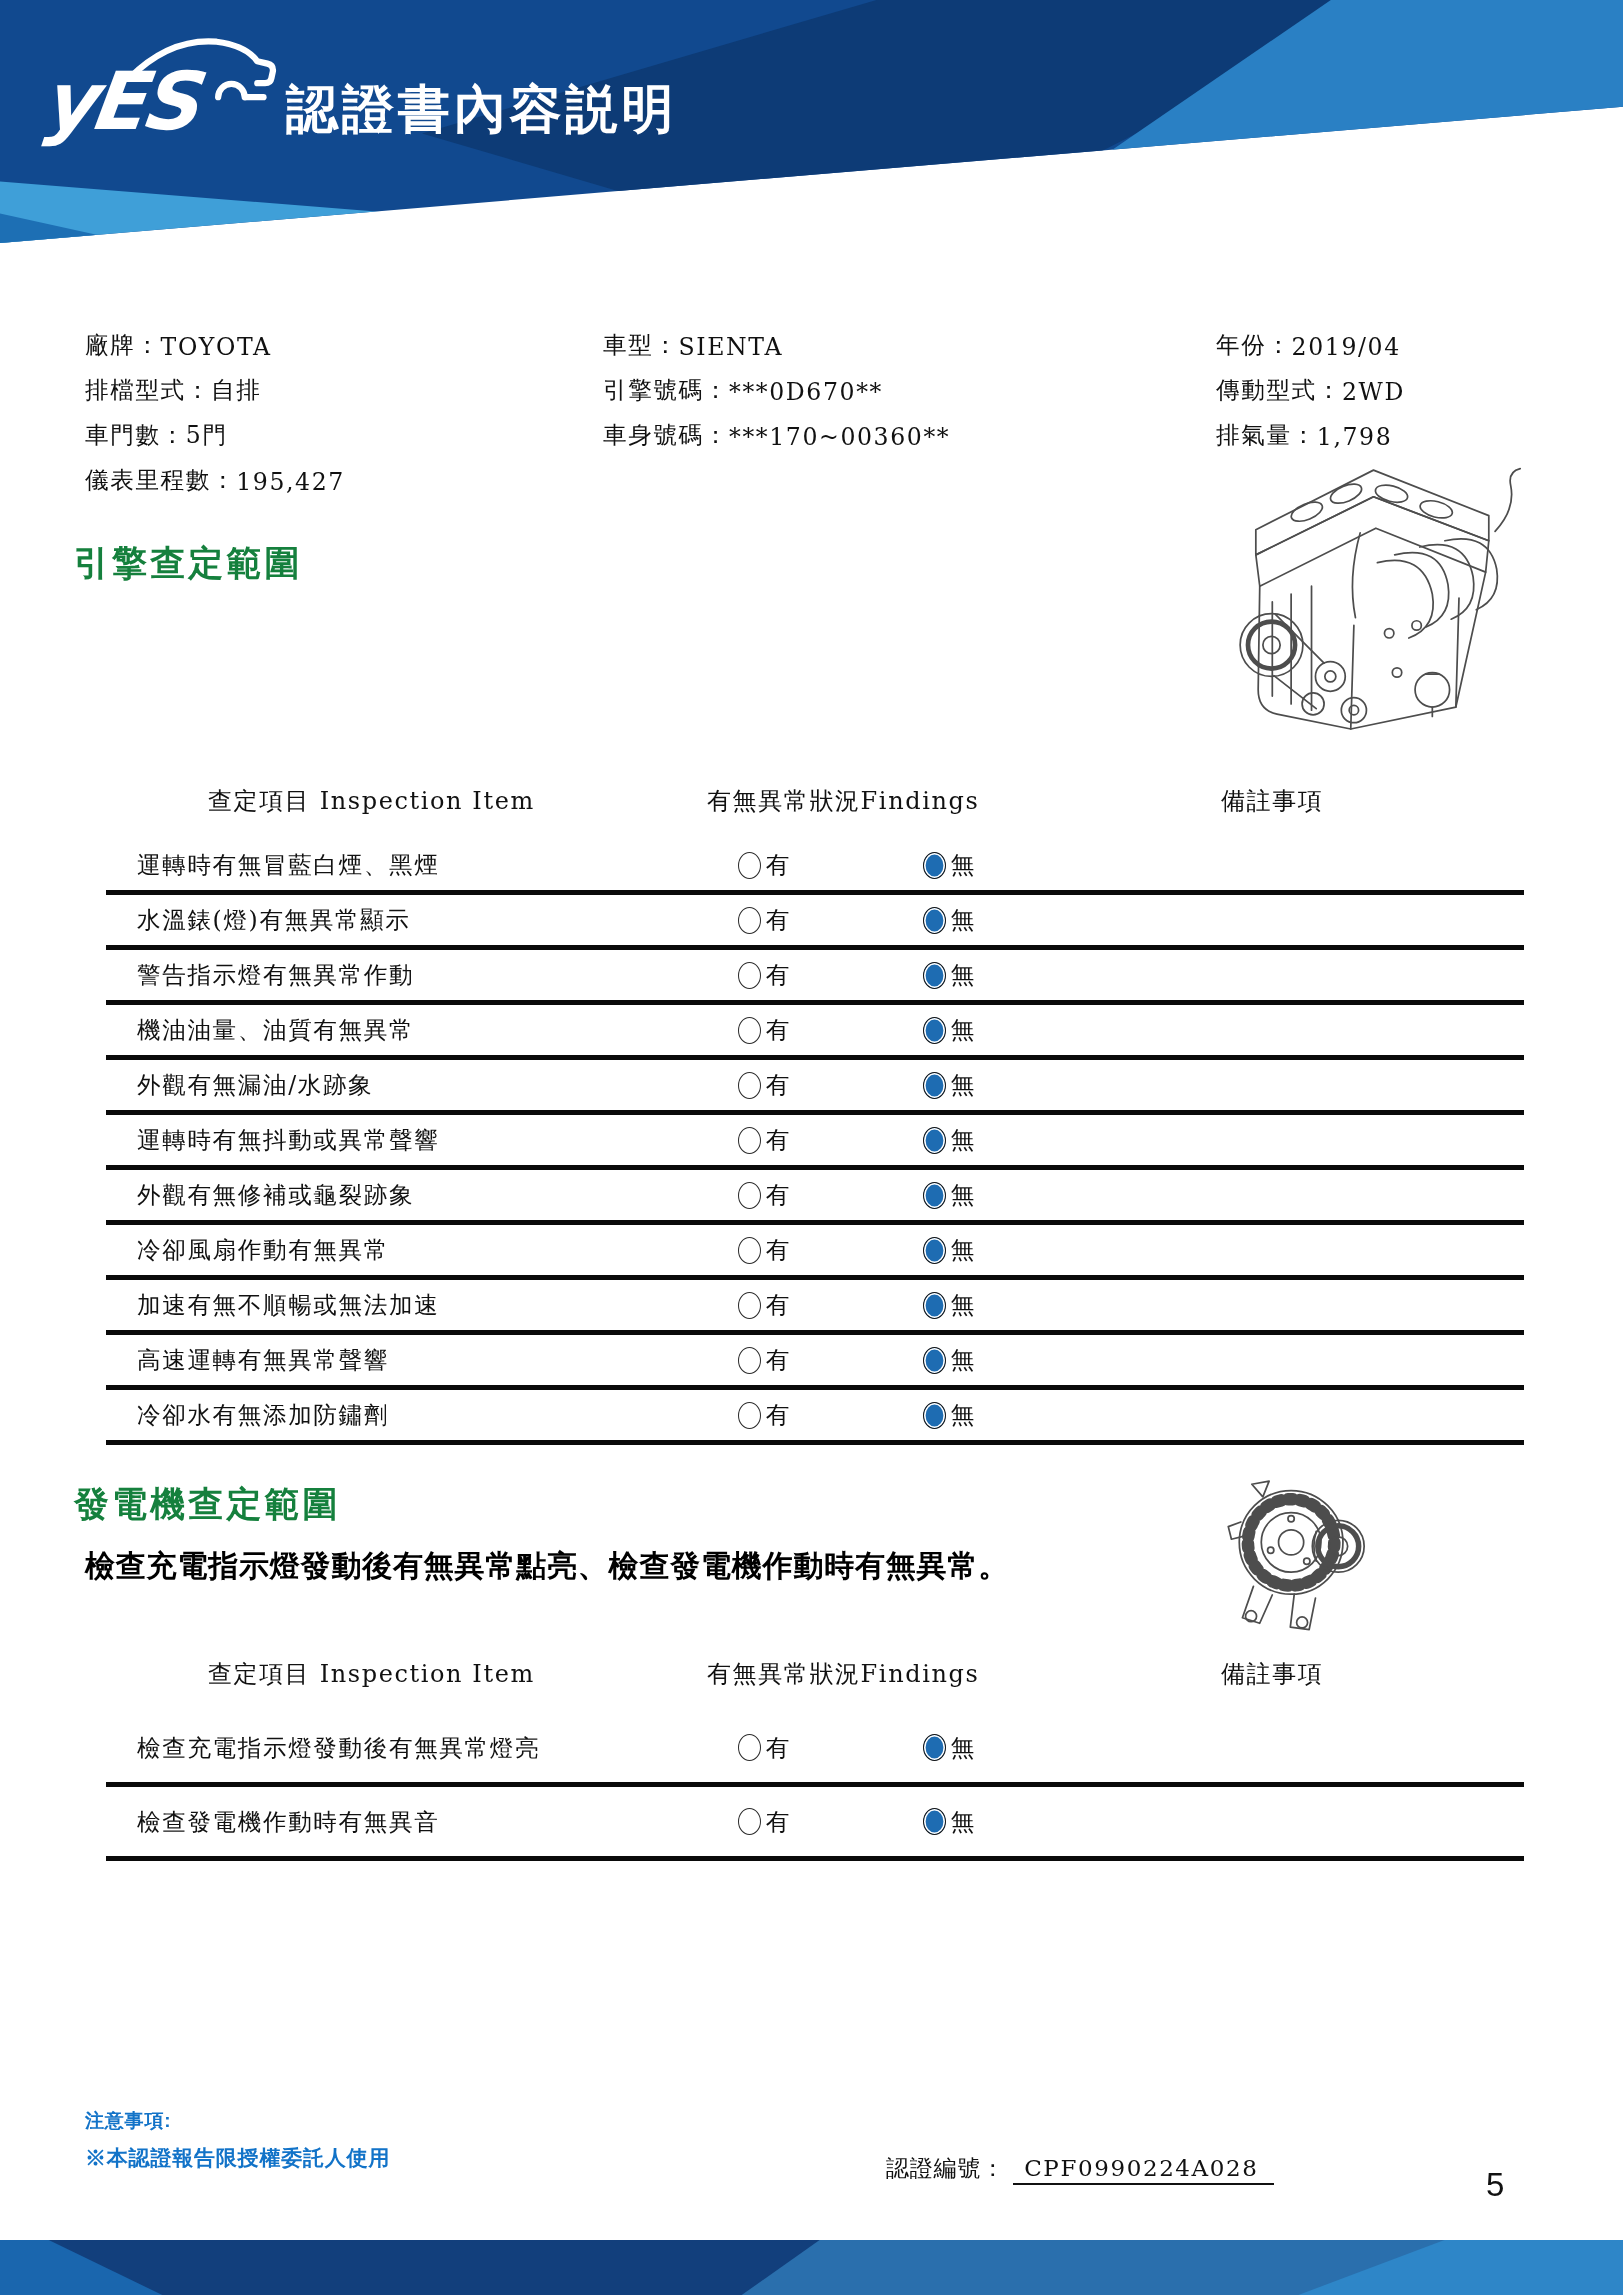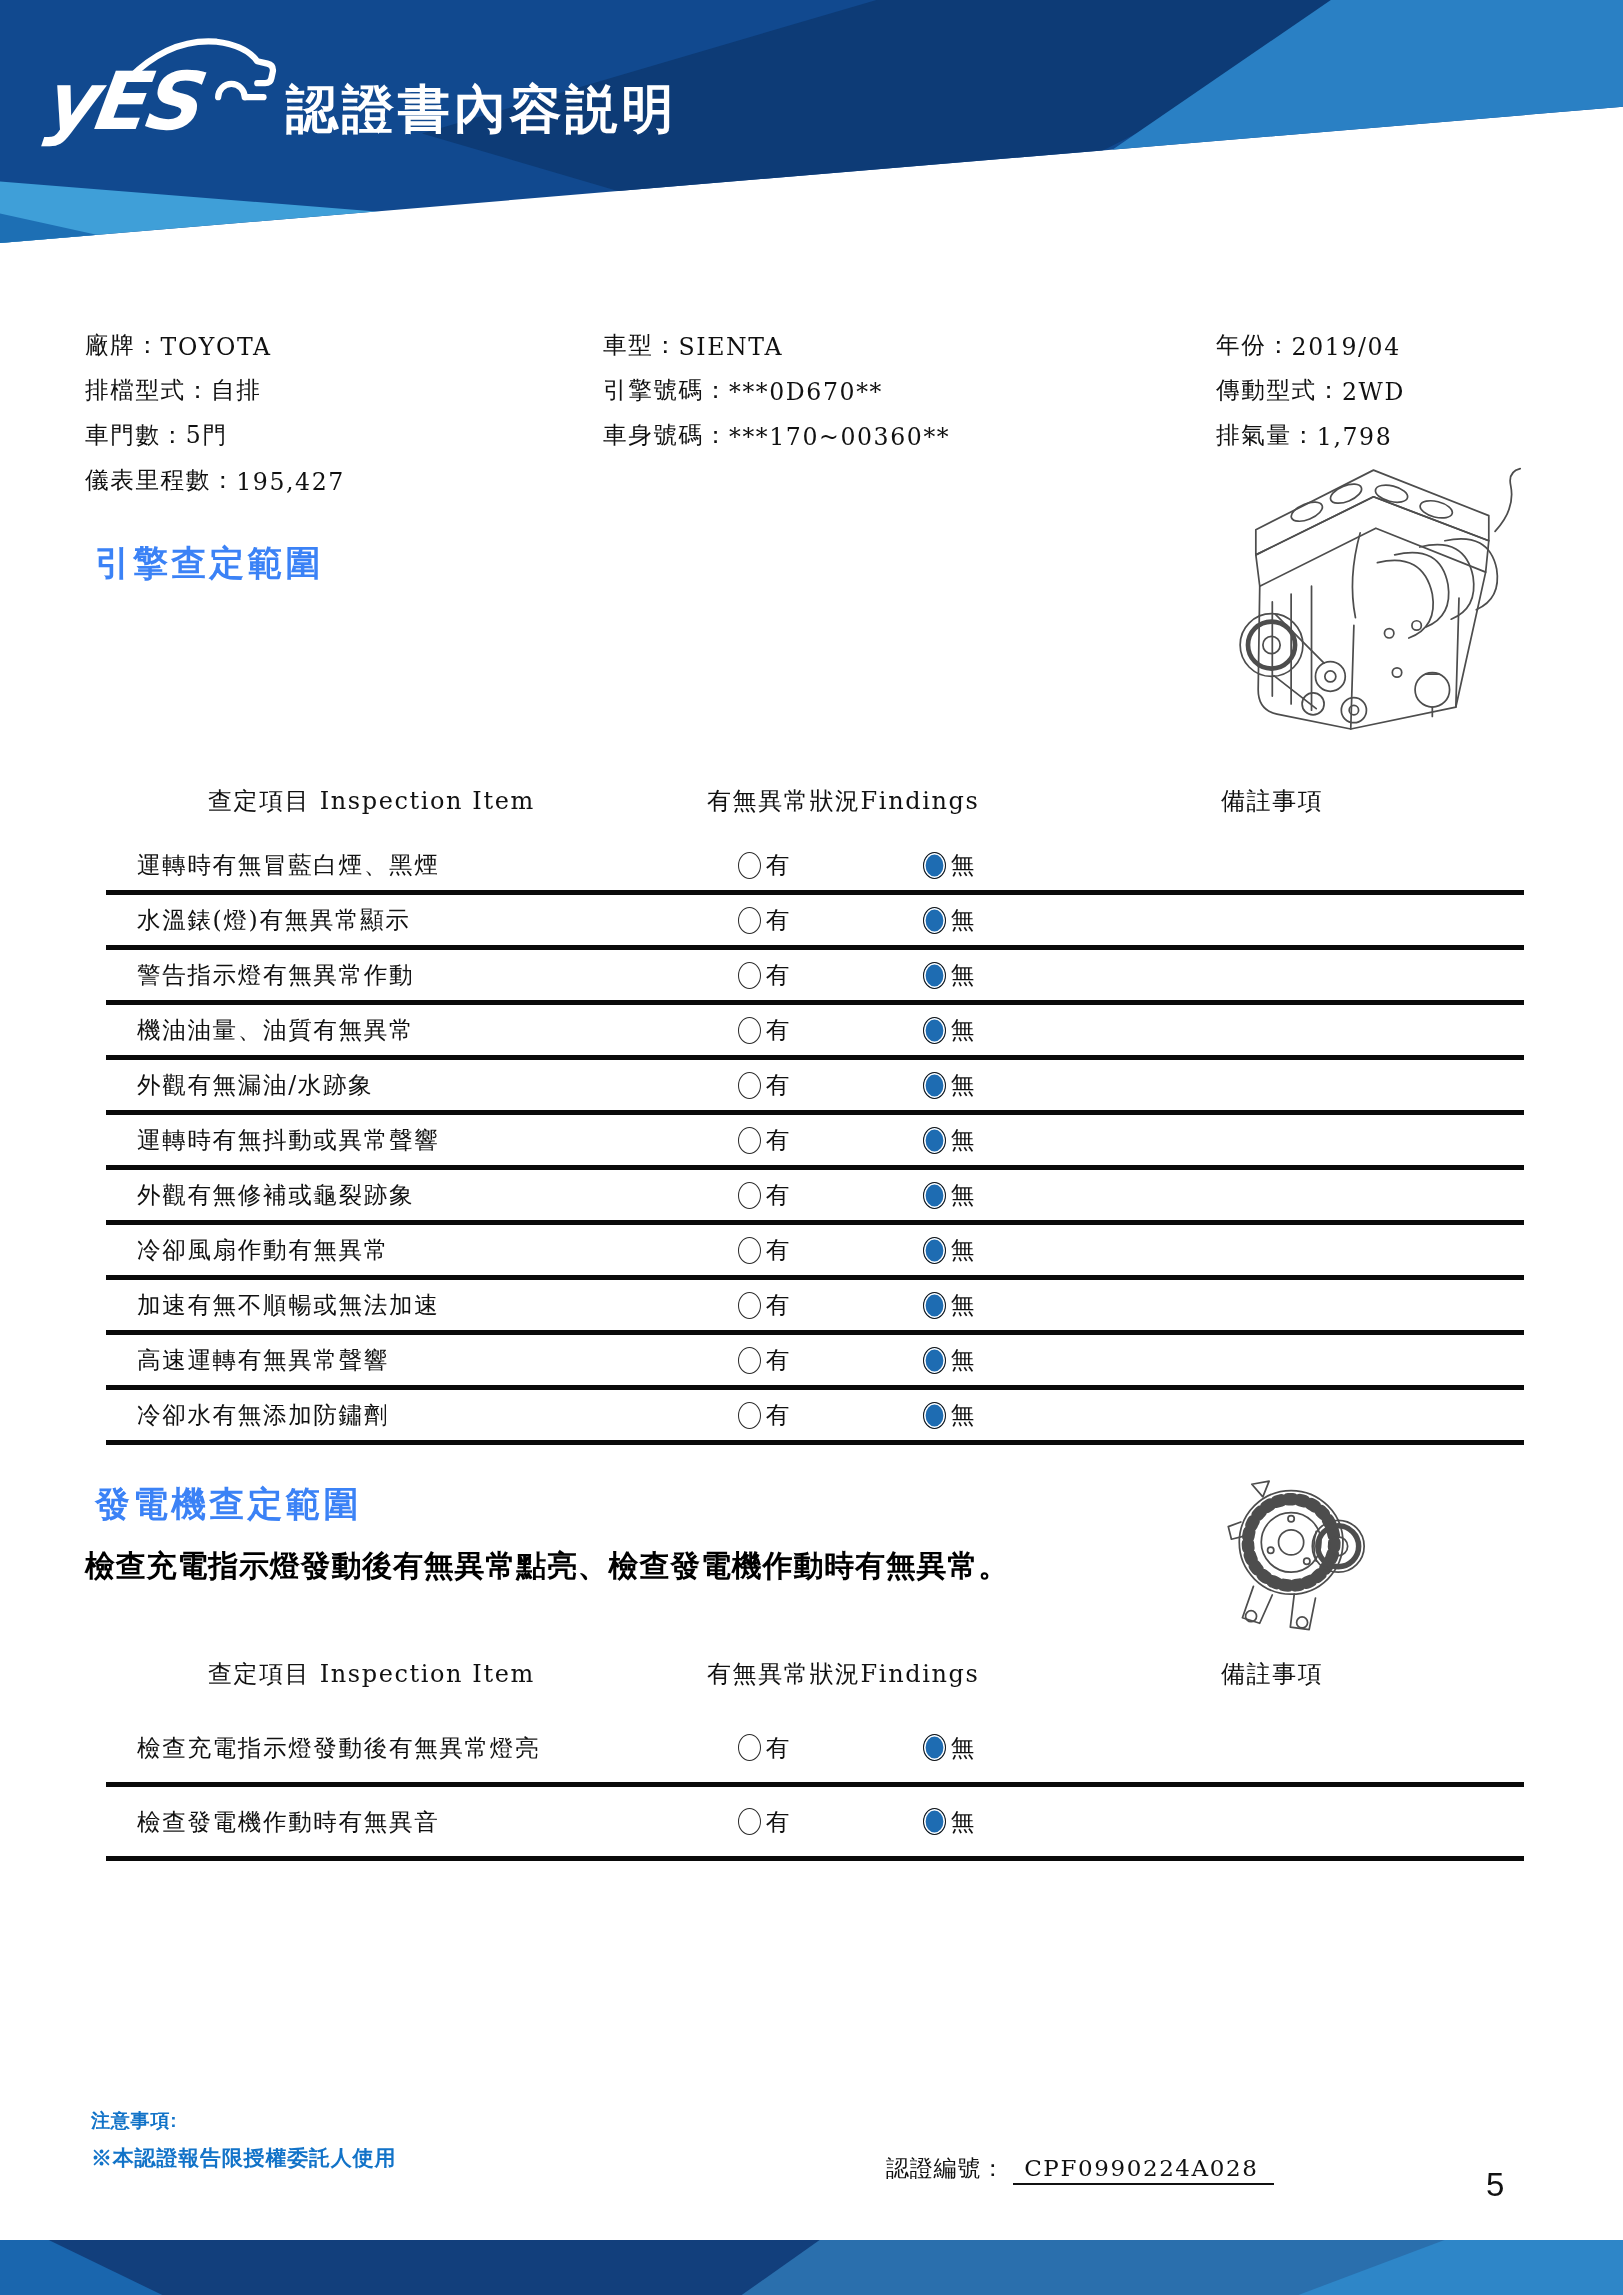--- a/index.html
+++ b/index.html
@@ -26,21 +26,21 @@
   
   .vehicle-info{position:absolute;top:316px;left:85px;width:1453px;
                 font-family:"DejaVu Serif","Liberation Serif",serif;font-size:23.6px;color:#111;}
   .vi-col{position:absolute;top:0;}
   .vi-col1{left:0;width:487px;}
   .vi-col2{left:518px;width:565px;}
   .vi-col3{left:1131px;width:322px;}
   .vi-line{height:45px;display:flex;align-items:flex-end;letter-spacing:1.6px;white-space:nowrap;}
 
   
-  .section-title{position:absolute;left:95px;font-size:35px;font-weight:bold;color:#3b82f6;
+  .section-title{position:absolute;left:74px;font-size:35px;font-weight:bold;color:#15803d;
                  letter-spacing:3.1px;font-family:"Liberation Sans",sans-serif;}
   .engine-title{top:540px;}
   .engine-desc{position:absolute;left:85px;top:605px;width:1099px;font-size:23.6px;font-weight:bold;
                color:#000;line-height:1.42;letter-spacing:0.8px;text-align:justify;}
   .generator-title{top:1481px;}
   .generator-desc{position:absolute;left:85px;top:1546px;width:1115px;font-size:30px;
                   font-weight:bold;color:#000;letter-spacing:0.8px;}
   .engine-art{position:absolute;left:1197px;top:437px;}
   .alt-art{position:absolute;left:1222px;top:1470px;}
 
@@ -61,21 +61,21 @@
   .t-row .item{margin-left:31px;font-size:23.6px;letter-spacing:1.6px;white-space:nowrap;color:#111;}
   .opt{position:absolute;display:flex;align-items:center;}
   .opt-yes{left:632px;}
   .opt-no{left:817px;}
   .radio{width:23px;height:27px;border:1.6px solid #2c2c2c;border-radius:50%;background:#fff;
          box-sizing:border-box;}
   .radio.sel{background:#1e6cb2;box-shadow:inset 0 0 0 1.6px #ffffff;border-color:#161616;}
   .opt-label{font-size:23.6px;margin-left:4.7px;color:#111;letter-spacing:0.8px;}
 
   
-  .notes{position:absolute;left:85px;top:2108px;color:#1273c8;font-weight:bold;margin-left:6px;}
+  .notes{position:absolute;left:85px;top:2108px;color:#1273c8;font-weight:bold;}
   .notes-title{font-size:19px;margin-bottom:7.9px;letter-spacing:0.8px;}
   .note-line{font-size:21px;line-height:1.5;letter-spacing:0.8px;}
   .cert{position:absolute;left:886px;top:2153px;font-family:"DejaVu Serif","Liberation Serif",serif;
         font-size:23px;color:#111;letter-spacing:0.8px;}
   .cert-num{border-bottom:2.4px solid #111;padding:0 15.7px 2.4px 11px;letter-spacing:1.6px;}
   .page-num{position:absolute;left:1486px;top:2166px;font-size:33px;color:#111;}
 
   
   .bottom-bar{position:absolute;left:0;bottom:0;width:100%;height:55px;}
   .bottom-bar .layer{position:absolute;inset:0;}

